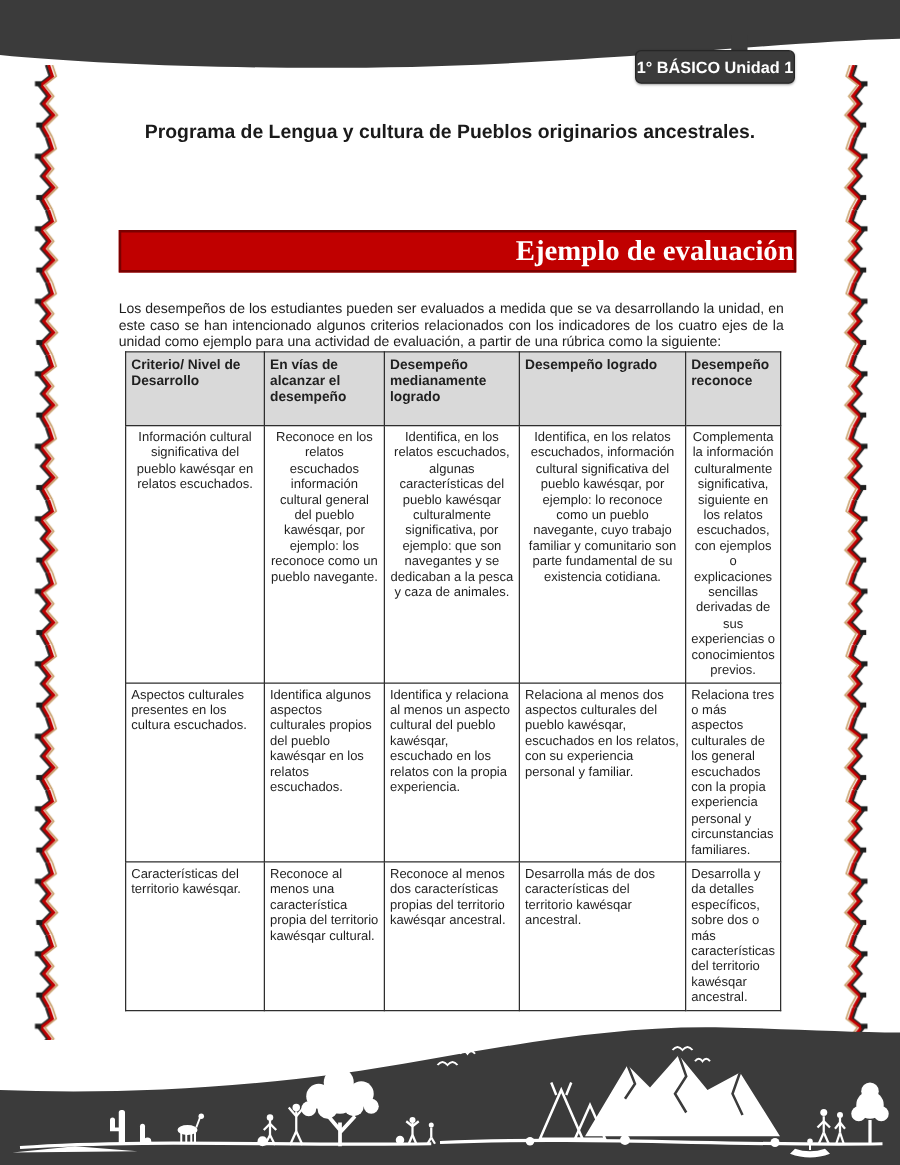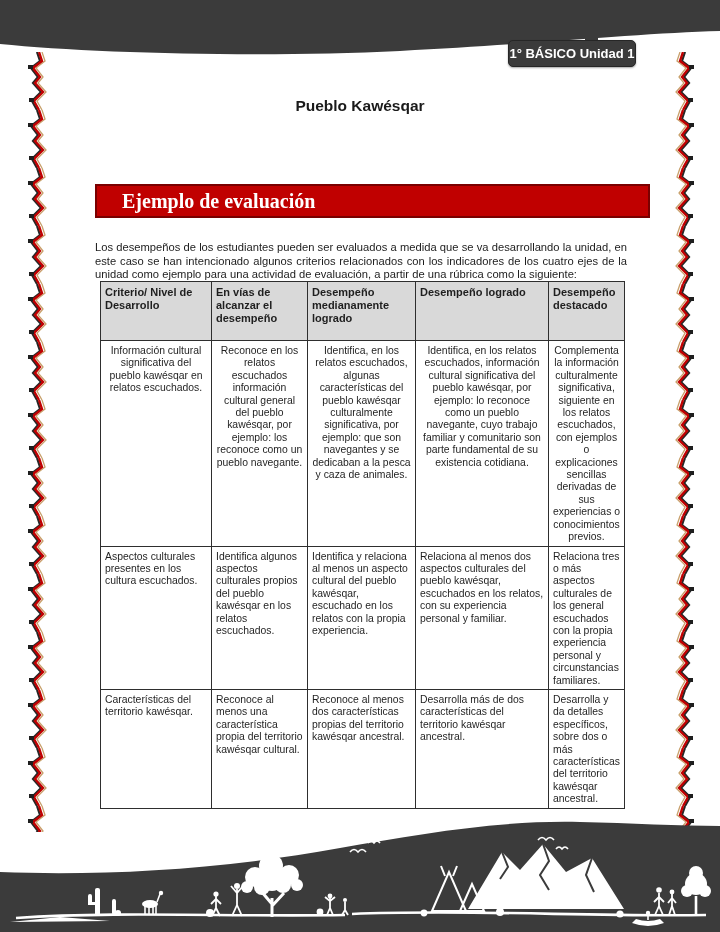--- a/index.html
+++ b/index.html
@@ -25,22 +25,22 @@
   .zigzag.right{left:670px;transform:scaleX(-1);}
   
   .page-title{
     position:absolute;top:94px;left:88px;width:544px;text-align:center;
     font-size:15.5px;font-weight:bold;line-height:23px;color:#1a1a1a;
   }
   
   .section-banner{
     position:absolute;top:184px;left:95px;width:526px;height:30px;
     background:var(--banner-red,#c00000);border:2px solid var(--banner-border,#7a0000);
-    color:#ffffff;font-family:"Liberation Serif",serif;font-weight:bold;font-size:20px;
-    line-height:30px;padding-left:25px;box-sizing:content-box;
+    color:#ffffff;font-family:"Liberation Serif",serif;font-weight:bold;font-size:23px;
+    line-height:30px;padding-left:12px;box-sizing:content-box;text-align:right;
   }
   
   .intro{
     position:absolute;top:230px;left:95px;width:532px;
     font-size:11.2px;line-height:13.6px;text-align:justify;color:#1c1c1c;
   }
   
   .rubric-wrap{position:absolute;top:281px;left:100px;width:524px;}
   table.rubric{width:524px;border-collapse:collapse;table-layout:fixed;}
   table.rubric th,table.rubric td{
@@ -86,21 +86,21 @@
       <polyline points="16,0 19,9 10,16 17,25 12,31 20,40 11,49 16,58" fill="none" stroke="#C8A06A" stroke-width="1.3"></polyline>
       <polyline points="13,0 16,9 7,16 14,25 9,31 17,40 8,49 13,58" fill="none" stroke="#C00000" stroke-width="2.4"></polyline>
       <rect x="2" y="13" width="5" height="4" fill="#1e1e1e"></rect>
       <rect x="3" y="46" width="5" height="4" fill="#1e1e1e"></rect>
     </pattern>
   </defs>
   <rect width="26" height="780" fill="url(#zzR)"></rect>
 </svg>
 
 <div class="page-title">
-  <div>Pueblo Kawésqar</div>
+  <div>Programa de Lengua y cultura de Pueblos originarios ancestrales.</div>
 </div>
 
 <div class="section-banner">Ejemplo de evaluación</div>
 
 <p class="intro">Los desempeños de los estudiantes pueden ser evaluados a medida que se va desarrollando la unidad, en este caso se han intencionado algunos criterios relacionados con los indicadores de los cuatro ejes de la unidad como ejemplo para una actividad de evaluación, a partir de una rúbrica como la siguiente:</p>
 
 <div class="rubric-wrap">
   <table class="rubric">
     <colgroup>
         <col class="c1">
@@ -108,21 +108,21 @@
         <col class="c3">
         <col class="c4">
         <col class="c5">
       </colgroup>
     <thead>
       <tr>
         <th>Criterio/ Nivel de Desarrollo</th>
         <th>En vías de alcanzar el desempeño</th>
         <th>Desempeño medianamente logrado</th>
         <th>Desempeño logrado</th>
-        <th>Desempeño destacado</th>
+        <th>Desempeño reconoce</th>
       </tr>
     </thead>
     <tbody>
       <tr class="r1">
         <td>Información cultural significativa del pueblo kawésqar en relatos escuchados.</td>
         <td>Reconoce en los relatos escuchados información cultural general del pueblo kawésqar, por ejemplo: los reconoce como un pueblo navegante.</td>
         <td>Identifica, en los relatos escuchados, algunas características del pueblo kawésqar culturalmente significativa, por ejemplo: que son navegantes y se dedicaban a la pesca y caza de animales.</td>
         <td>Identifica, en los relatos escuchados, información cultural significativa del pueblo kawésqar, por ejemplo: lo reconoce como un pueblo navegante, cuyo trabajo familiar y comunitario son parte fundamental de su existencia cotidiana.</td>
         <td>Complementa la información culturalmente significativa, siguiente en los relatos escuchados, con ejemplos o explicaciones sencillas derivadas de sus experiencias o conocimientos previos.</td>
       </tr>

